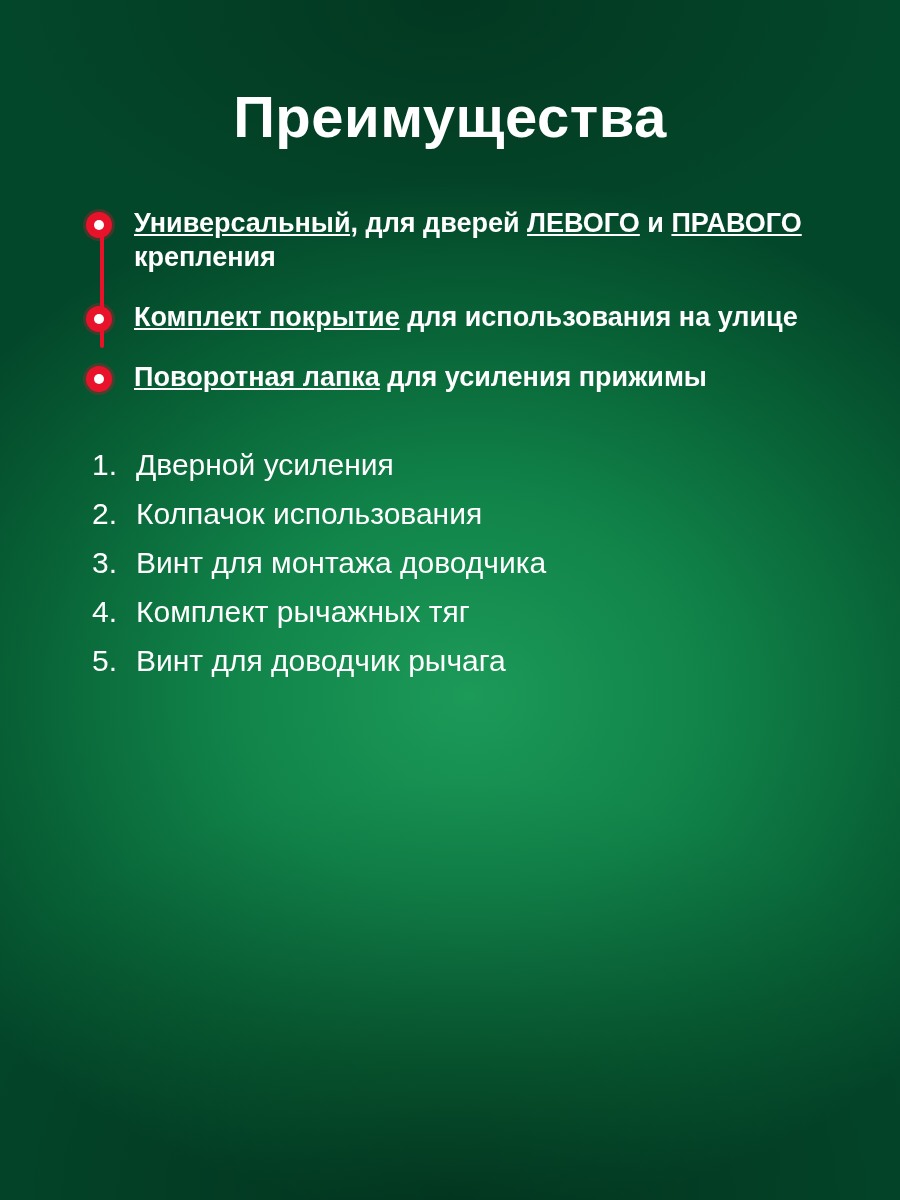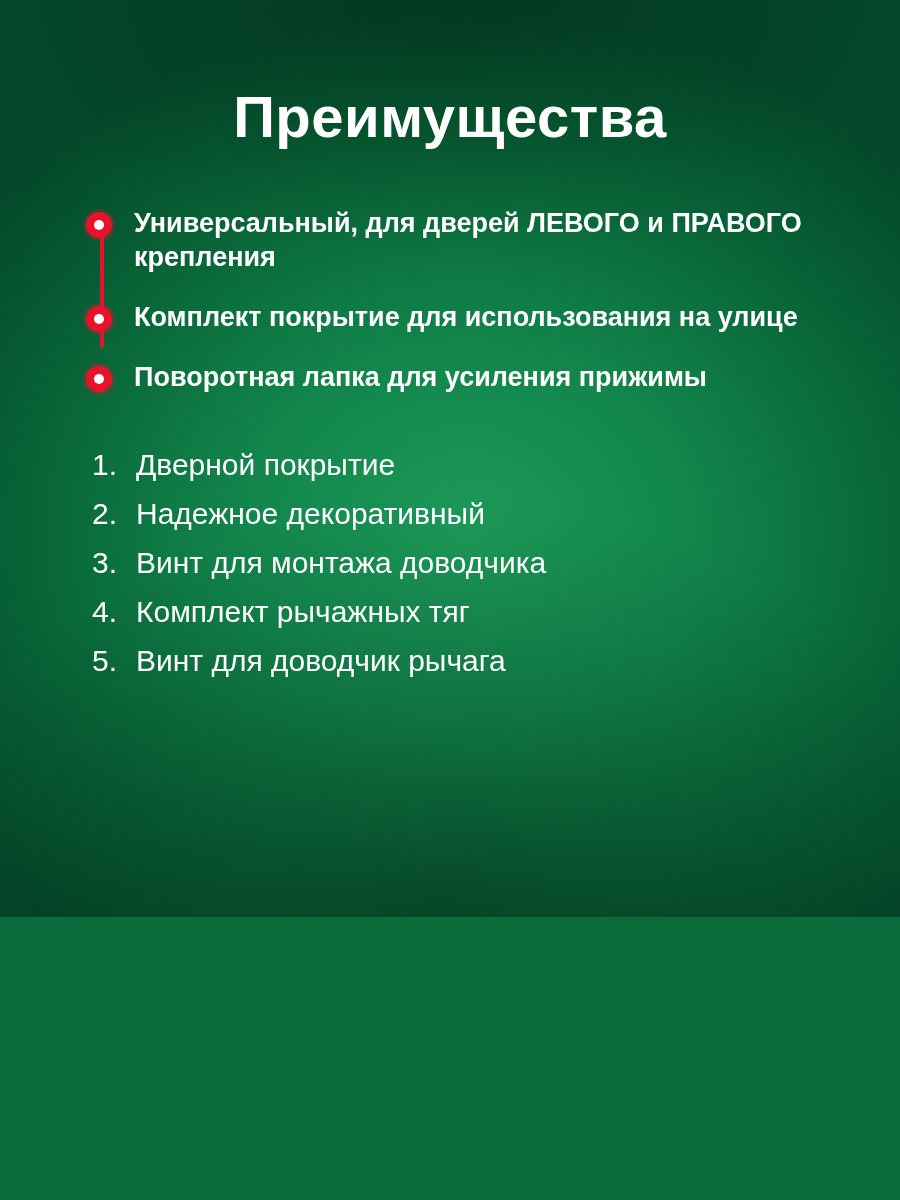--- a/index.html
+++ b/index.html
@@ -9,21 +9,21 @@
   body {
     width: 900px;
     height: 1200px;
     font-family: "Liberation Sans", sans-serif;
     background: #0b6b3a;
     overflow: hidden;
   }
   .page {
     position: relative;
     width: 900px;
-    height: 917px;
+    height: 1200px;
     background:
       radial-gradient(ellipse 620px 520px at 52% 58%, #1c9a58 0%, #11844a 38%, #086236 72%, #03472a 100%);
     overflow: hidden;
   }
   .page::after {
     content: "";
     position: absolute;
     inset: 0;
     background:
       radial-gradient(ellipse 900px 700px at 50% 100%, rgba(0,0,0,0.28) 0%, rgba(0,0,0,0) 60%),
@@ -94,20 +94,21 @@
     position: absolute;
     left: 8px;
     top: 8px;
     width: 10px;
     height: 10px;
     border-radius: 50%;
     background: #ffffff;
   }
   .adv-text b {
     font-weight: bold;
+    text-decoration: underline;
   }
   .adv-text span {
     font-weight: bold;
   }
 
   
   .pkg-wrap {
     margin: 48px 0 0 0;
     padding: 0 60px 0 92px;
   }
@@ -157,25 +158,25 @@
         <div class="adv-text">
           <b>Поворотная лапка</b><span> для усиления прижимы</span>
         </div>
       </div>
     </div>
 
 
     <div class="pkg-wrap">
       <div class="pkg-item">
         <span class="pkg-num">1.</span>
-        <span class="pkg-label">Дверной покрытие</span>
+        <span class="pkg-label">Дверной усиления</span>
       </div>
       <div class="pkg-item">
         <span class="pkg-num">2.</span>
-        <span class="pkg-label">Надежное декоративный</span>
+        <span class="pkg-label">Колпачок использования</span>
       </div>
       <div class="pkg-item">
         <span class="pkg-num">3.</span>
         <span class="pkg-label">Винт для монтажа доводчика</span>
       </div>
       <div class="pkg-item">
         <span class="pkg-num">4.</span>
         <span class="pkg-label">Комплект рычажных тяг</span>
       </div>
       <div class="pkg-item">

